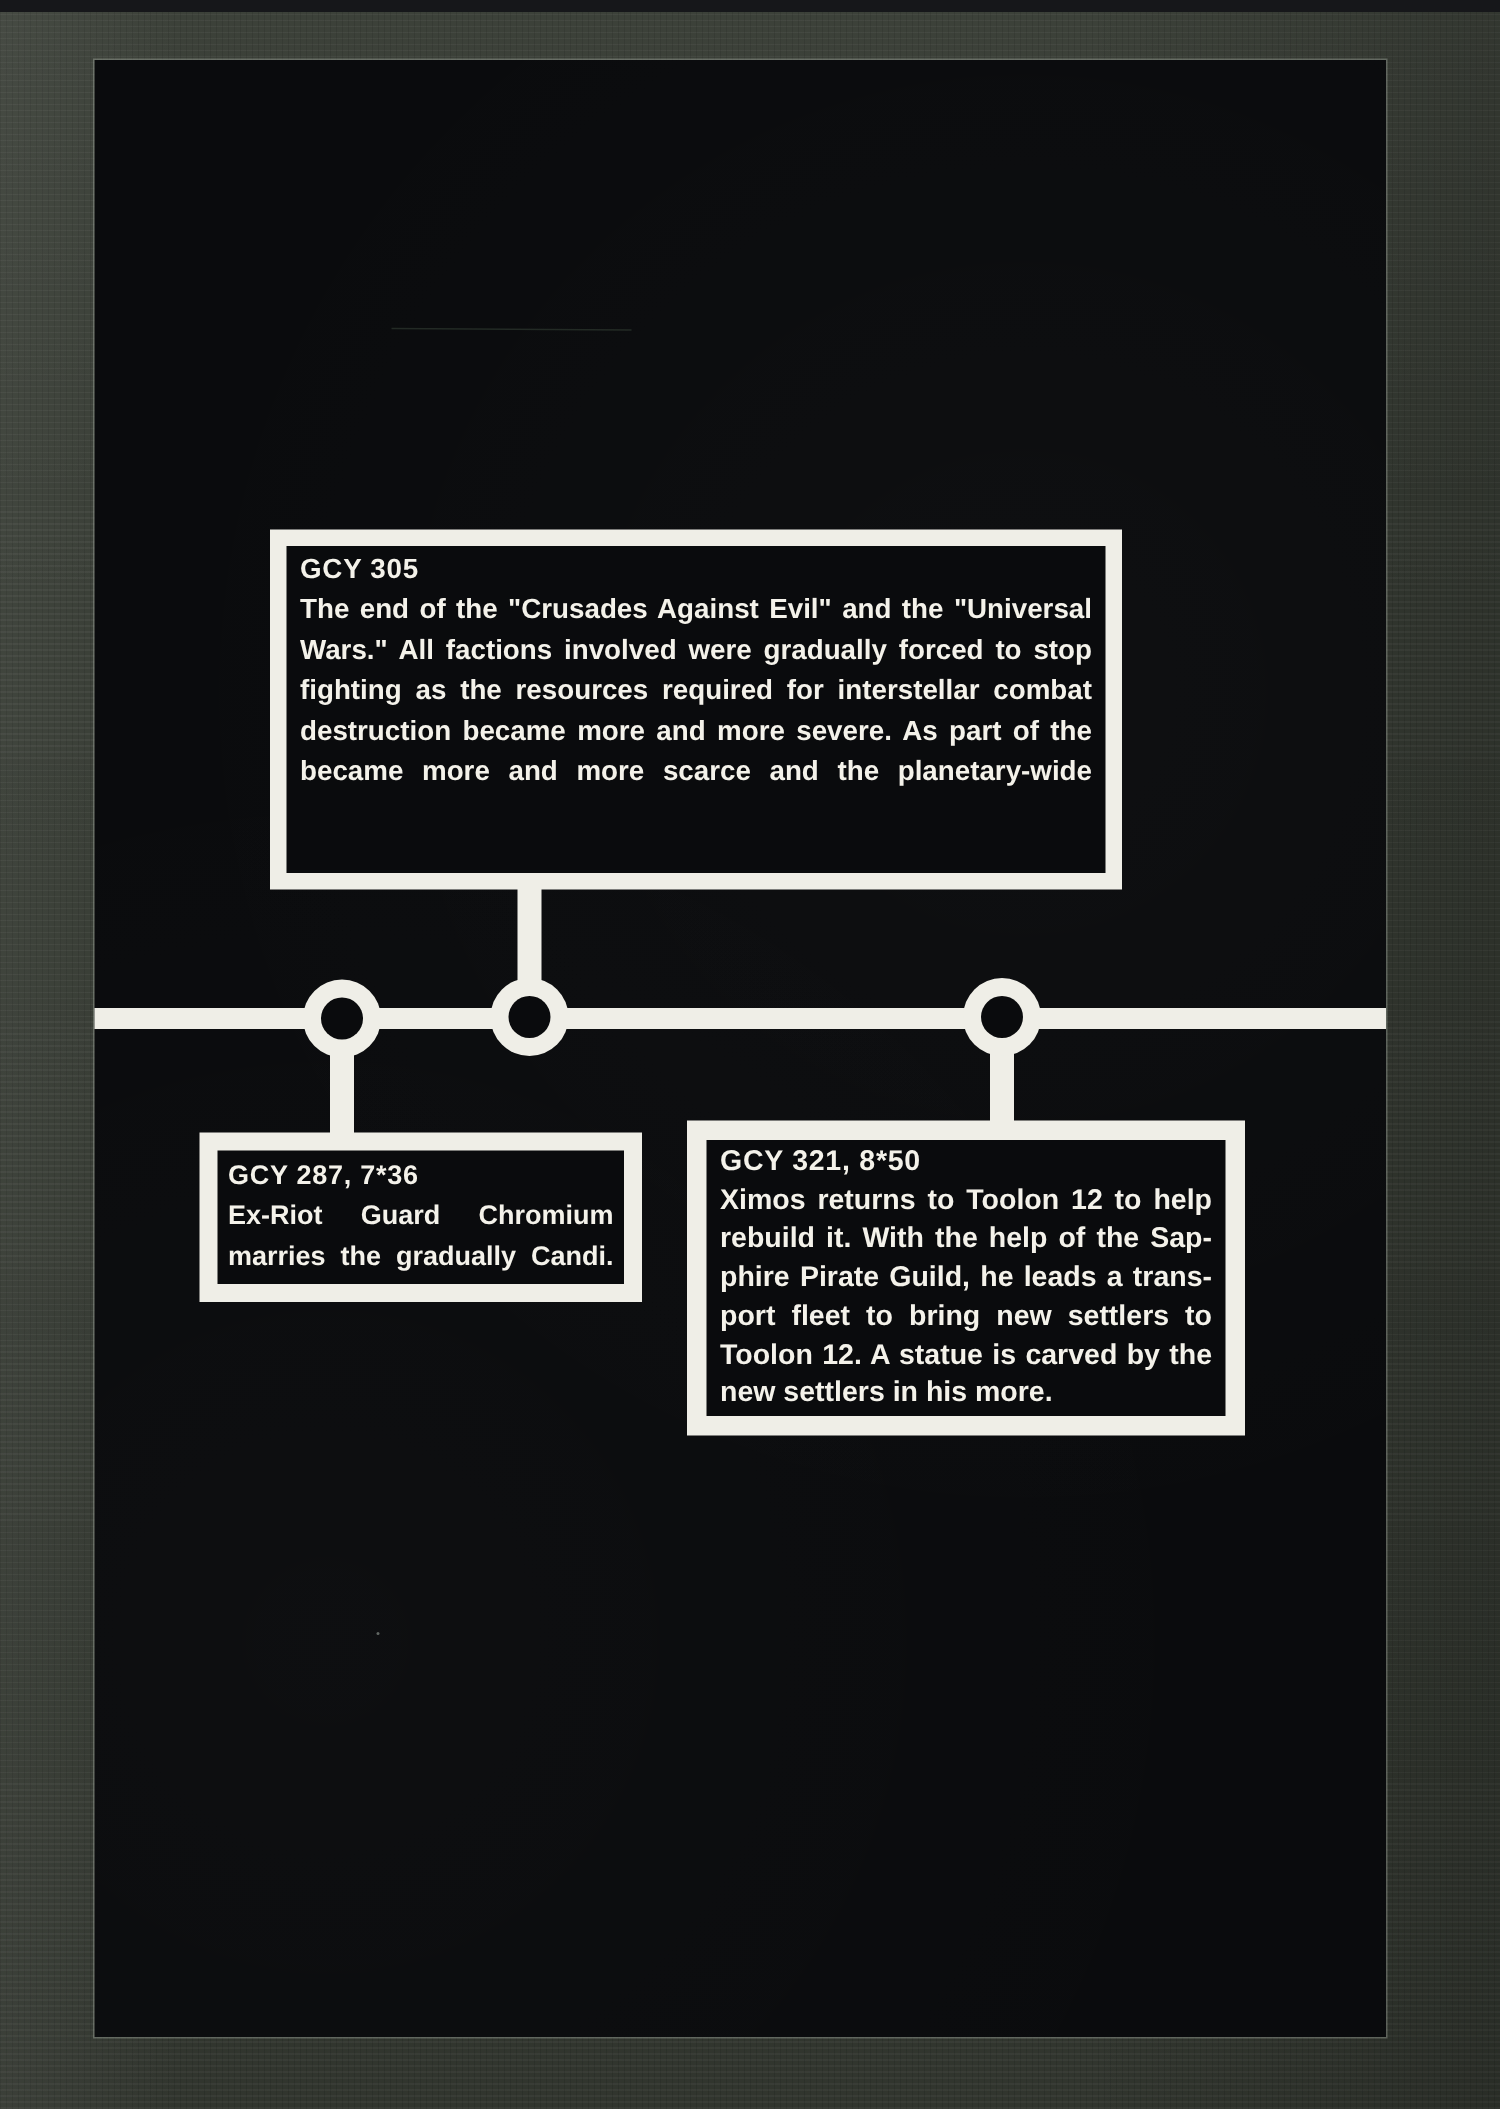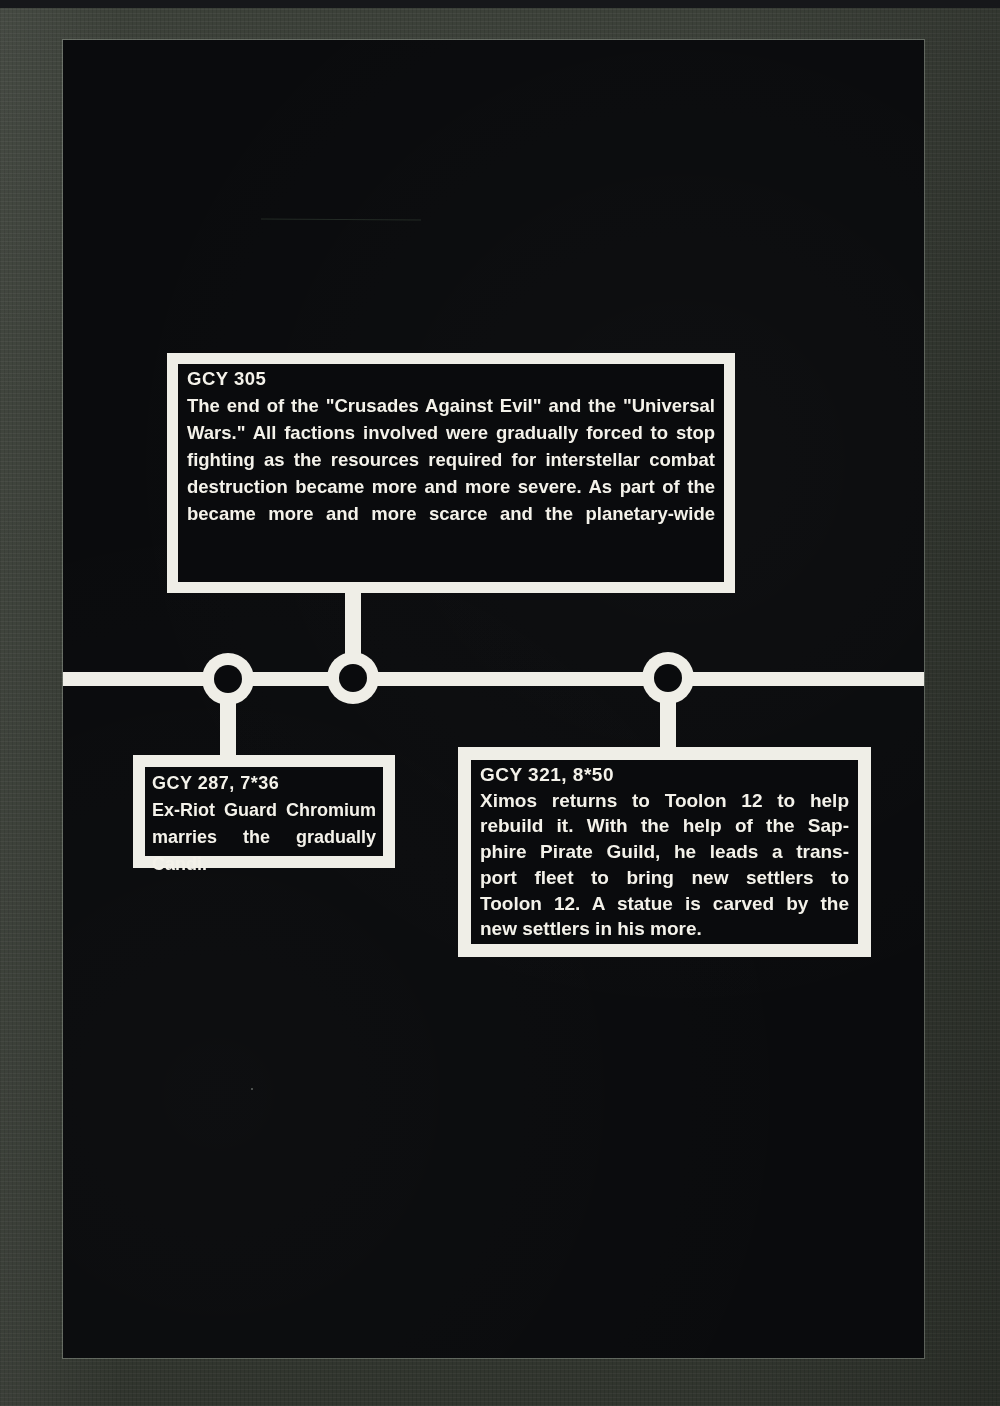--- a/index.html
+++ b/index.html
@@ -56,25 +56,25 @@
   }
   .node.n1{left:139px;top:613px;}
   .node.n2{left:264px;top:612px;}
   .node.n3{left:579px;top:612px;}
   
   .box{position:absolute;background:#efeee7;}
   .box .inner{
     width:100%;height:100%;box-sizing:border-box;background:#0a0b0d;
     color:#f4f2ea;font-weight:700;
   }
-  .box.top-box{left:104px;top:313px;width:568px;height:240px;padding:11px;box-sizing:border-box;}
+  .box.top-box{left:117px;top:313px;width:568px;height:240px;padding:11px;box-sizing:border-box;}
   .box.top-box .inner{padding:1px 9px;font-size:18.5px;line-height:27px;}
-  .box.left-box{left:70px;top:715px;width:262px;height:113px;padding:12px;box-sizing:border-box;}
+  .box.left-box{left:70px;top:715px;width:295px;height:113px;padding:12px;box-sizing:border-box;}
   .box.left-box .inner{padding:3px 7px;font-size:18px;line-height:27px;}
-  .box.right-box{left:395px;top:707px;width:413px;height:210px;padding:13px;box-sizing:border-box;}
+  .box.right-box{left:395px;top:707px;width:372px;height:210px;padding:13px;box-sizing:border-box;}
   .box.right-box .inner{padding:2px 9px;font-size:19px;line-height:25.7px;}
   .hdr{text-align:left;letter-spacing:0.5px;}
   .bline{text-align:justify;text-align-last:justify;}
   .bline.short{text-align:left;text-align-last:left;}
 </style>
 </head>
 <body>
 
 <div class="stage">
   <div class="mat"></div>

